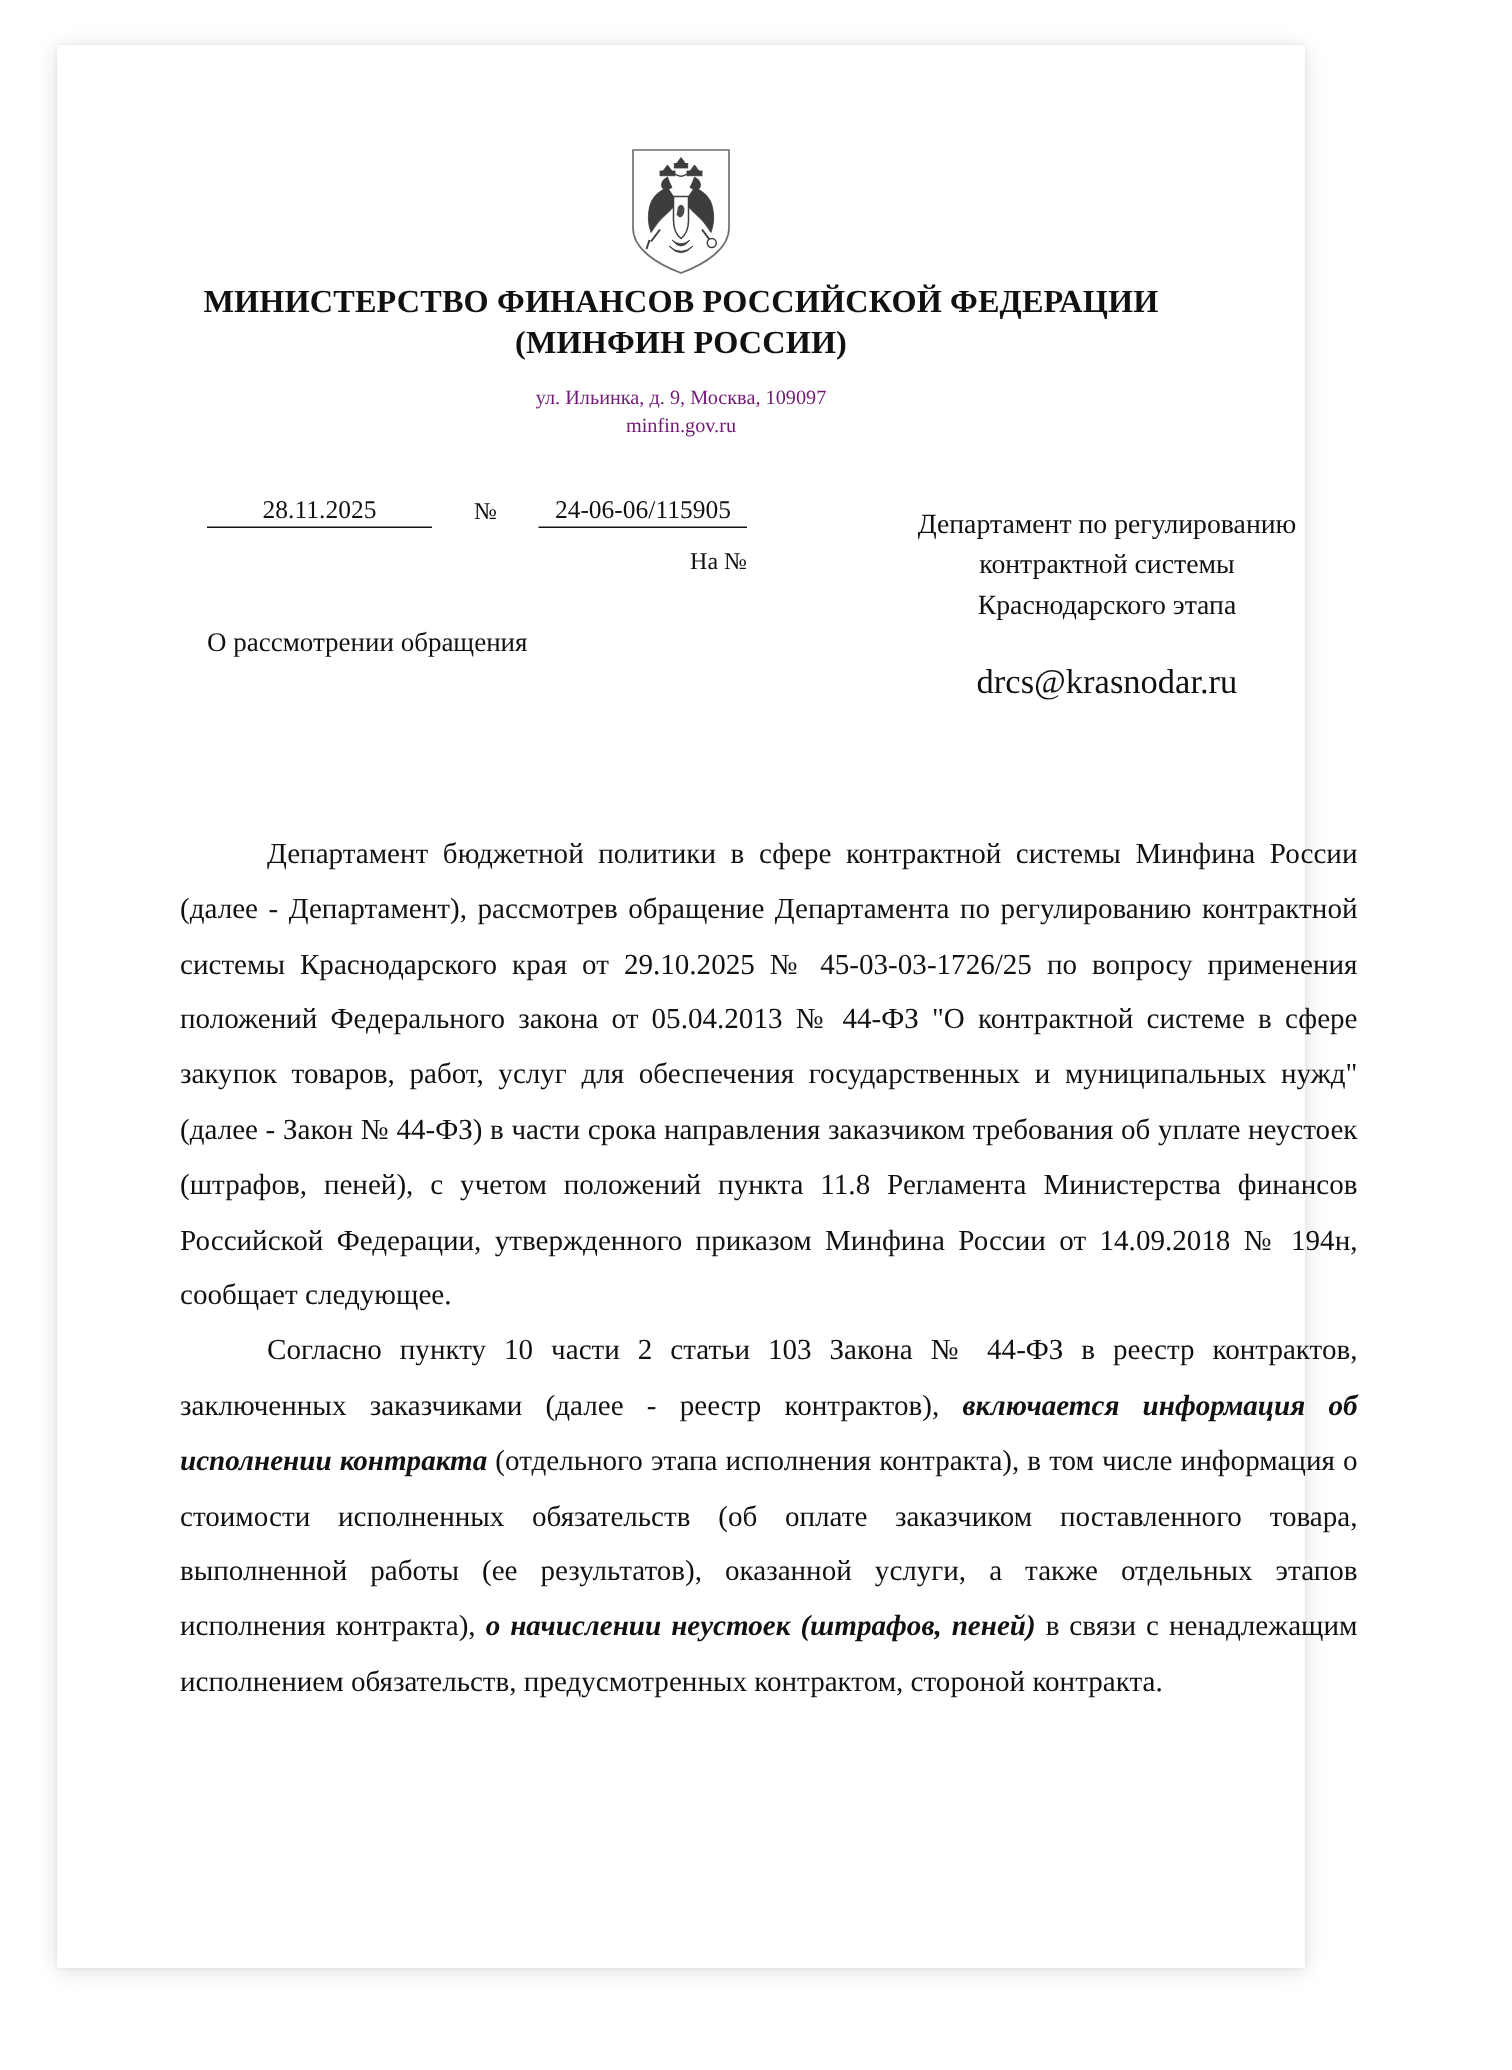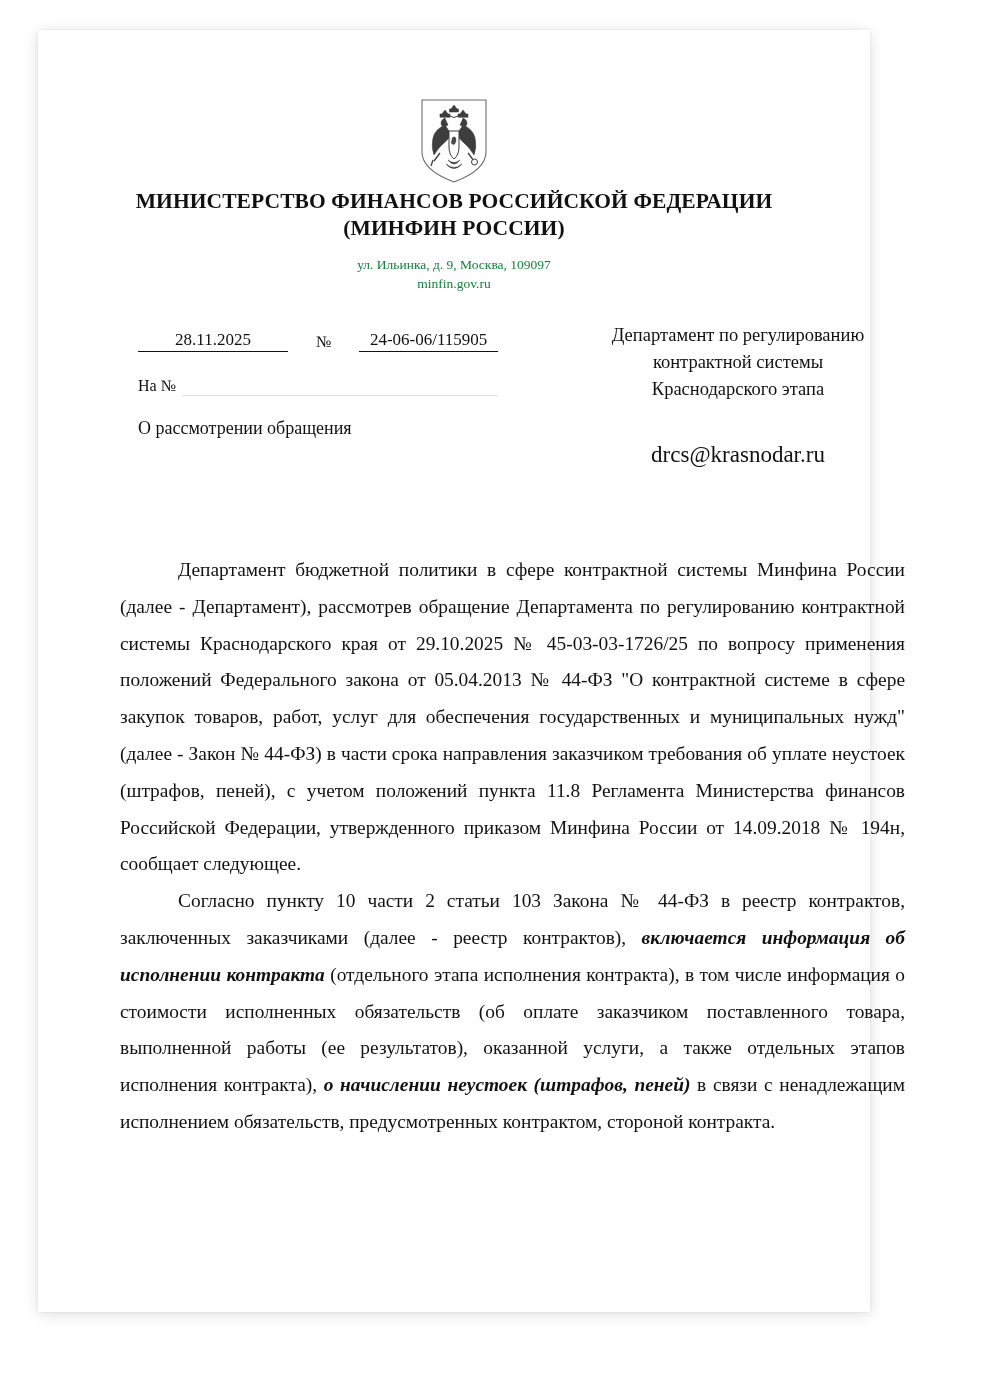--- a/index.html
+++ b/index.html
@@ -53,21 +53,21 @@
     line-height: 27px;
   }
   #address-block {
     position: absolute;
     left: 0;
     right: 0;
     top: 226px;
     text-align: center;
     font-size: 13.5px;
     line-height: 18.5px;
-    color: #15803d;
+    color: #701a75;
   }
 
   
   #ref-row {
     position: absolute;
     left: 0;
     right: 0;
     top: 292px;
     height: 150px;
   }
@@ -99,37 +99,38 @@
     flex: 1;
     text-align: center;
     border-bottom: 1.3px solid #111111;
     padding-bottom: 1px;
   }
   .ref-line-2 {
     display: flex;
     align-items: flex-end;
     height: 30px;
     margin-top: 14px;
+    flex-direction: column;
   }
   .ref-onno-label {
     font-size: 16px;
     padding-bottom: 1px;
     white-space: nowrap;
   }
   .ref-onno-rule {
     flex: 1;
     margin-left: 6px;
     border-bottom: 1px solid #e2e2e2;
     height: 1px;
   }
 
   #addressee-block {
     position: absolute;
     left: 520px;
-    top: 0;
+    top: 15px;
     width: 360px;
     text-align: center;
     font-size: 18.5px;
     line-height: 27px;
   }
   #email-block {
     position: absolute;
     left: 520px;
     top: 120px;
     width: 360px;

